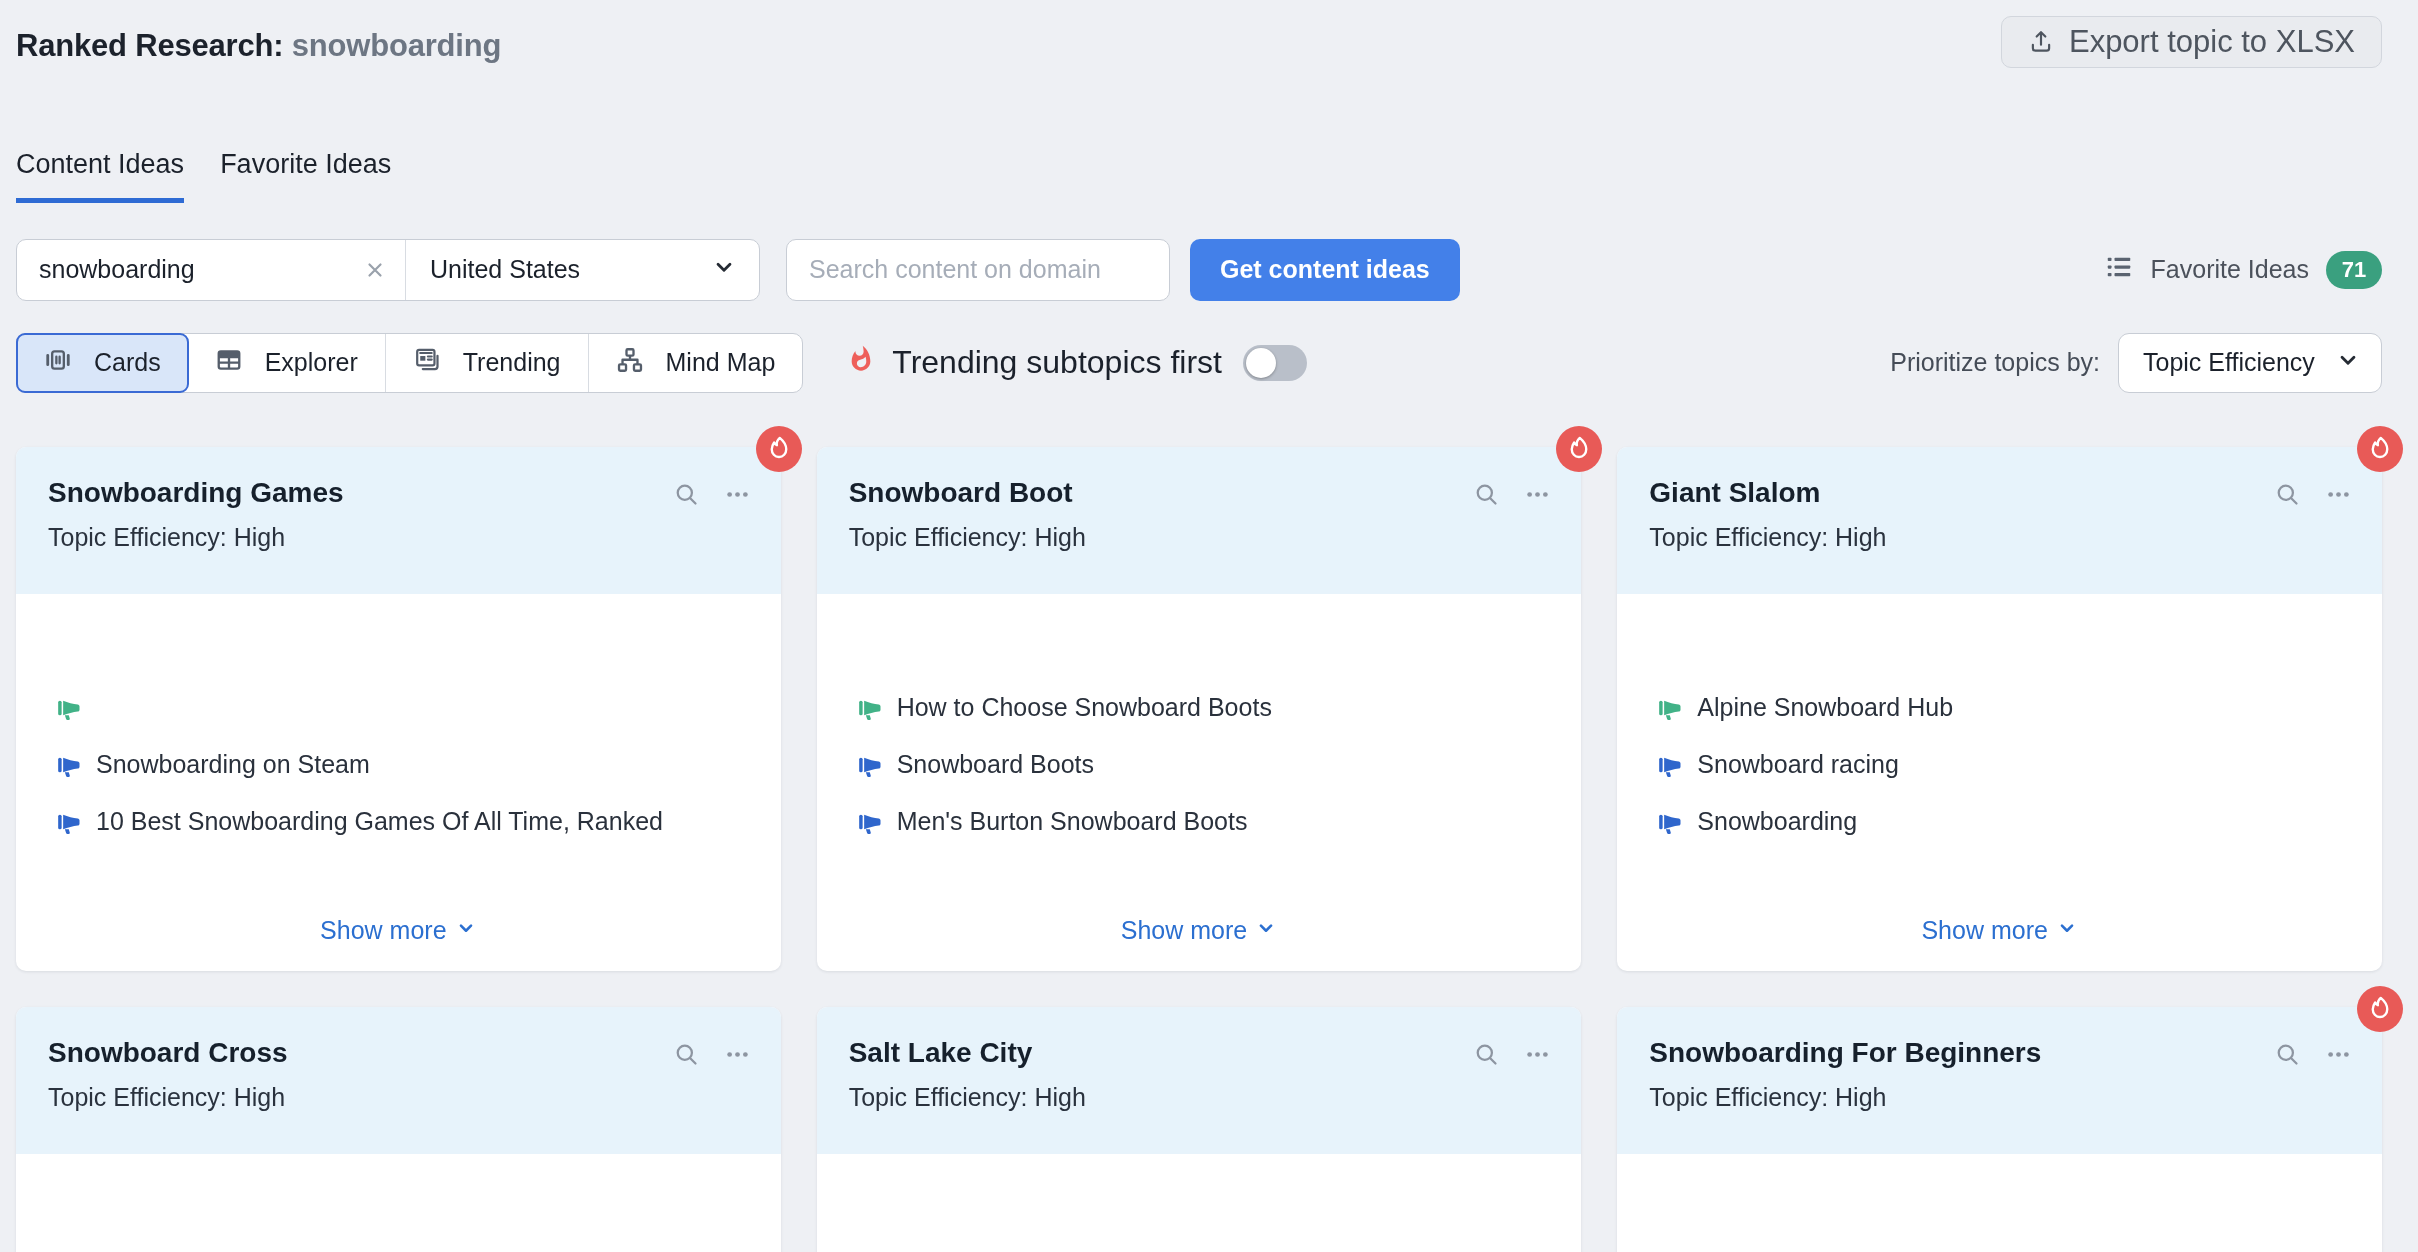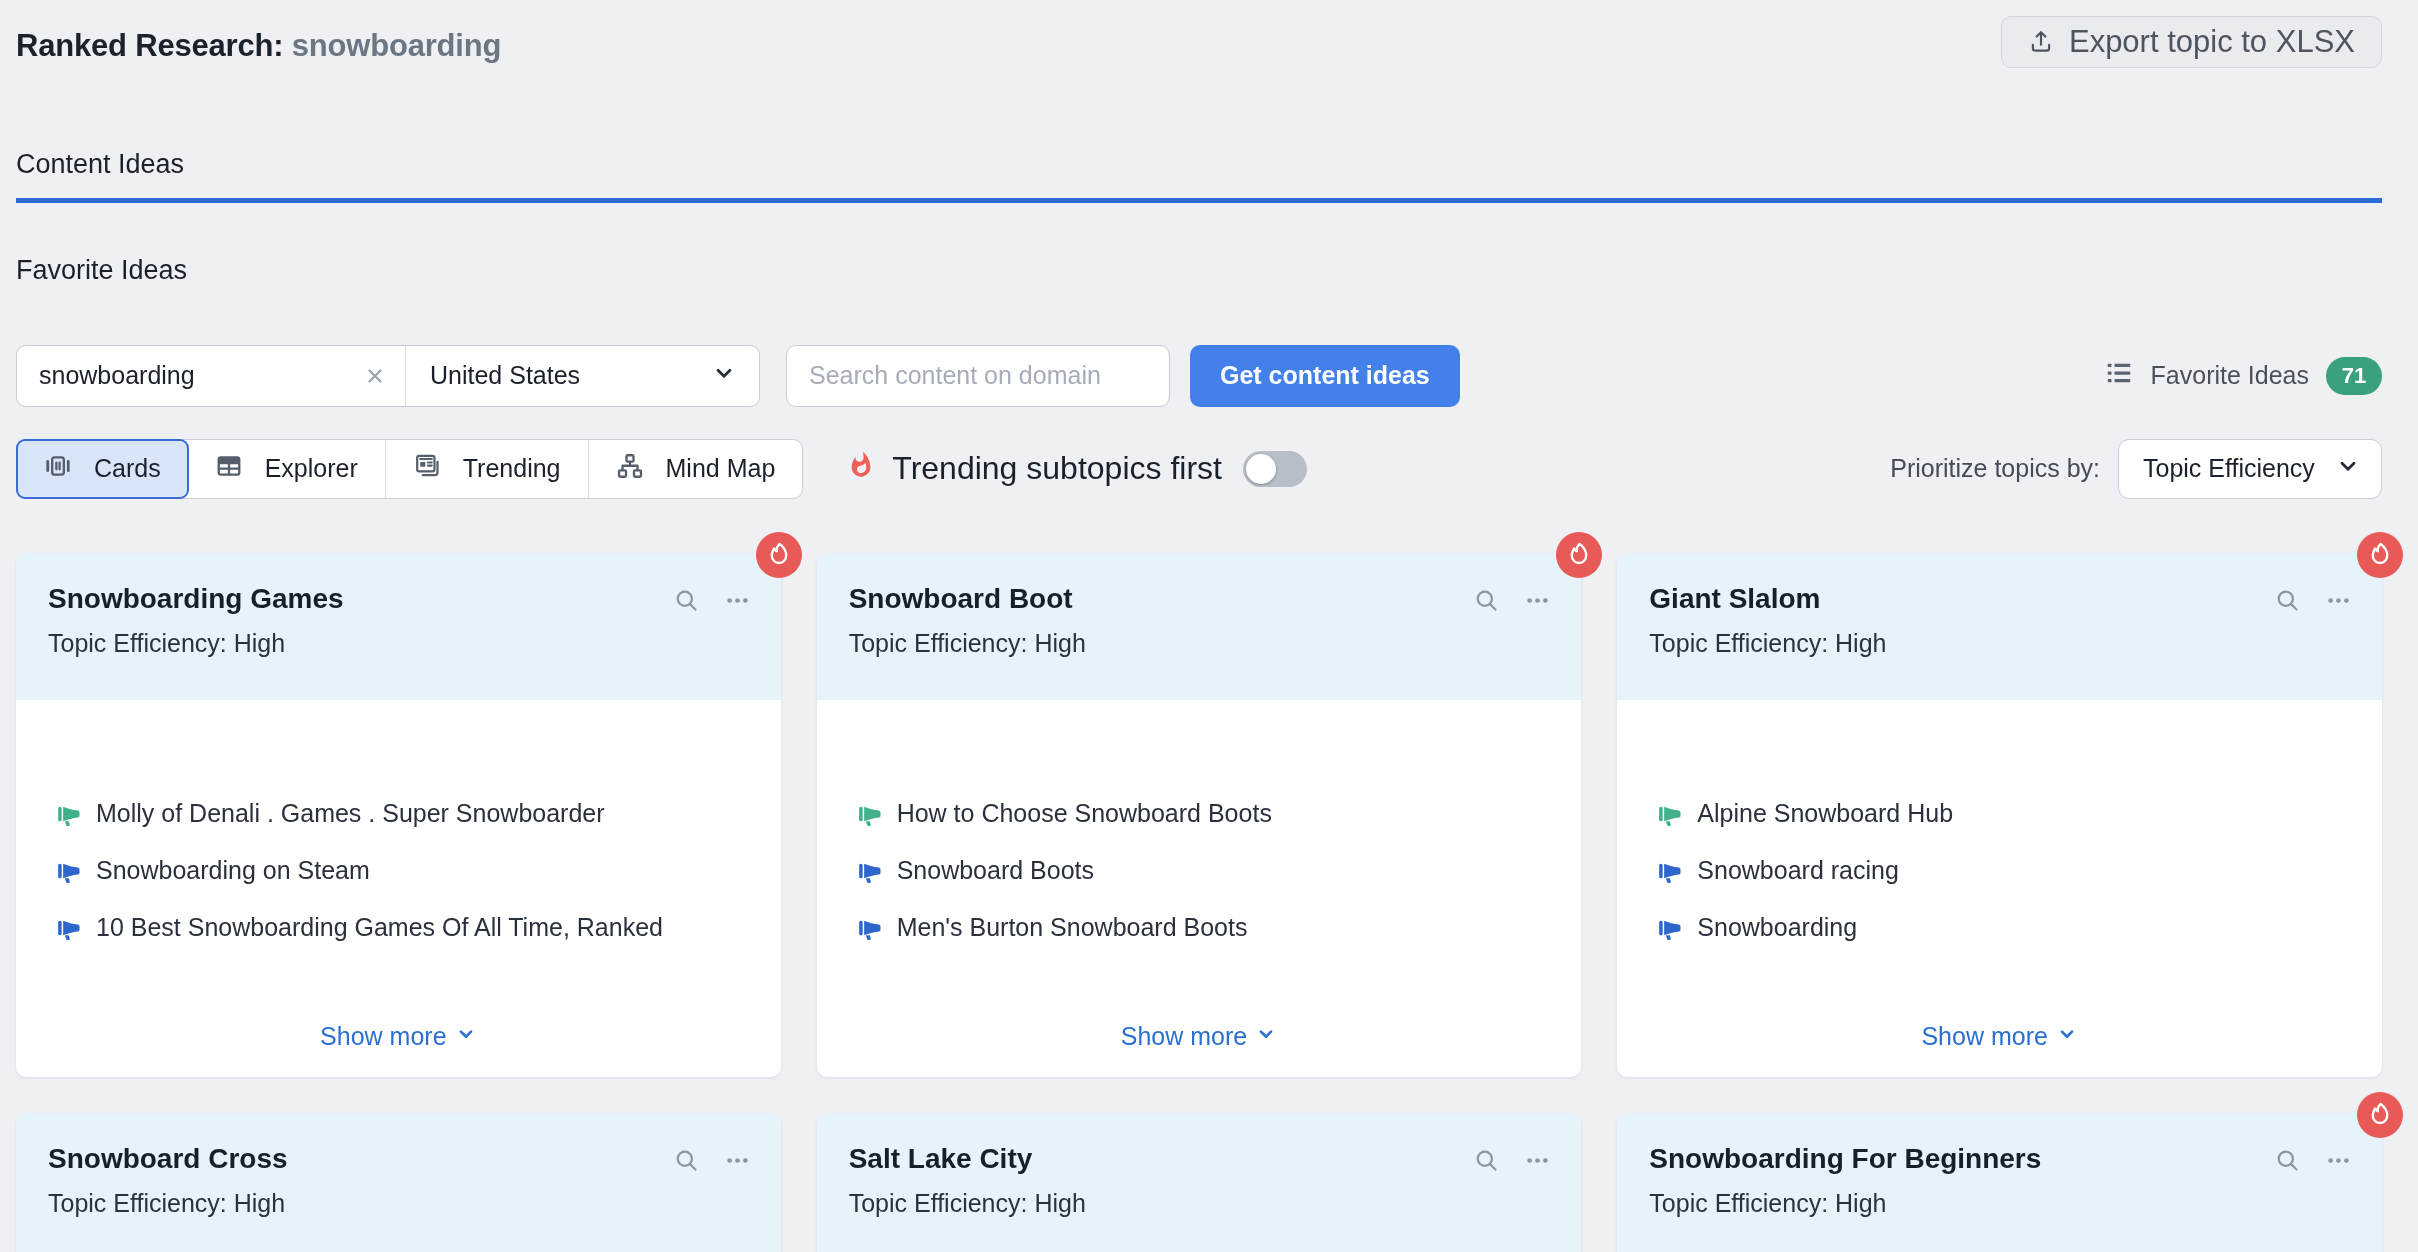--- a/index.html
+++ b/index.html
@@ -16,21 +16,21 @@
   .page-title { font-size:31px; font-weight:700; color:#1c222c; margin-top:12px; letter-spacing:-.2px; }
   .page-title .topic { color:#6d7683; }
   .export-btn {
     height:52px; padding:0 26px; display:flex; align-items:center; gap:15px;
     background:#e9ebef; border:1px solid #d2d6dd; border-radius:10px;
     font-size:31px; color:#4e555f; cursor:pointer;
   }
   .export-btn svg { display:block; }
 
   
-  .tabs { display:flex; gap:52px; margin-top:64px;flex-direction:column; }
+  .tabs { display:flex; gap:36px; margin-top:64px; }
   .tab { font-size:27px; color:#1b212b; padding-bottom:18px; border-bottom:5px solid transparent; cursor:pointer; font-weight:500; }
   .tab.active { border-bottom-color:#2e6bd4; }
 
   
   .search-row { margin-top:36px; display:flex; align-items:center; }
   .query-group { display:flex; width:744px; height:62px; background:#fff; border:1px solid #c8cdd5; border-radius:10px; }
   .query-input-wrap { flex:0 0 358px; display:flex; align-items:center; border-right:1px solid #d8dce2; padding:0 18px 0 20px; }
   .query-input { flex:1; border:none; outline:none; font-size:25px; color:#1b212b; font-family:inherit; background:transparent; min-width:0; }
   .clear-x { display:flex; cursor:pointer; }
   .region-select { flex:1; display:flex; align-items:center; justify-content:space-between; padding:0 22px 0 24px; font-size:25px; color:#1b212b; cursor:pointer; }
@@ -247,21 +247,20 @@
     <div class="card-body">
       <ul class="idea-list">
             <li class="idea-item green">
     <span class="megaphone">
                 <svg width="26" height="26" viewBox="0 0 24 24" fill="currentColor">
                   <rect x="2" y="5.2" width="3.2" height="13.6" rx="1.6"></rect>
                   <path d="M6.6 5.2c4.2 1.7 9.3 3 13.5 3.5.9.1 1.6.9 1.6 1.8v3c0 .9-.7 1.7-1.6 1.8-4.2.5-9.3 1.8-13.5 3.5z"></path>
                   <path d="M8.2 18.6l1.1 3.5c.2.5.7.9 1.2.9h1.2c.7 0 1.2-.7 1-1.4l-.9-3c-1.2.1-2.4.1-3.6 0z"></path>
                 </svg>
               </span>
-    <span class="idea-text">Molly of Denali . Games . Super Snowboarder</span>
   </li>
             <li class="idea-item blue">
     <span class="megaphone">
                 <svg width="26" height="26" viewBox="0 0 24 24" fill="currentColor">
                   <rect x="2" y="5.2" width="3.2" height="13.6" rx="1.6"></rect>
                   <path d="M6.6 5.2c4.2 1.7 9.3 3 13.5 3.5.9.1 1.6.9 1.6 1.8v3c0 .9-.7 1.7-1.6 1.8-4.2.5-9.3 1.8-13.5 3.5z"></path>
                   <path d="M8.2 18.6l1.1 3.5c.2.5.7.9 1.2.9h1.2c.7 0 1.2-.7 1-1.4l-.9-3c-1.2.1-2.4.1-3.6 0z"></path>
                 </svg>
               </span>
     <span class="idea-text">Snowboarding on Steam</span>

